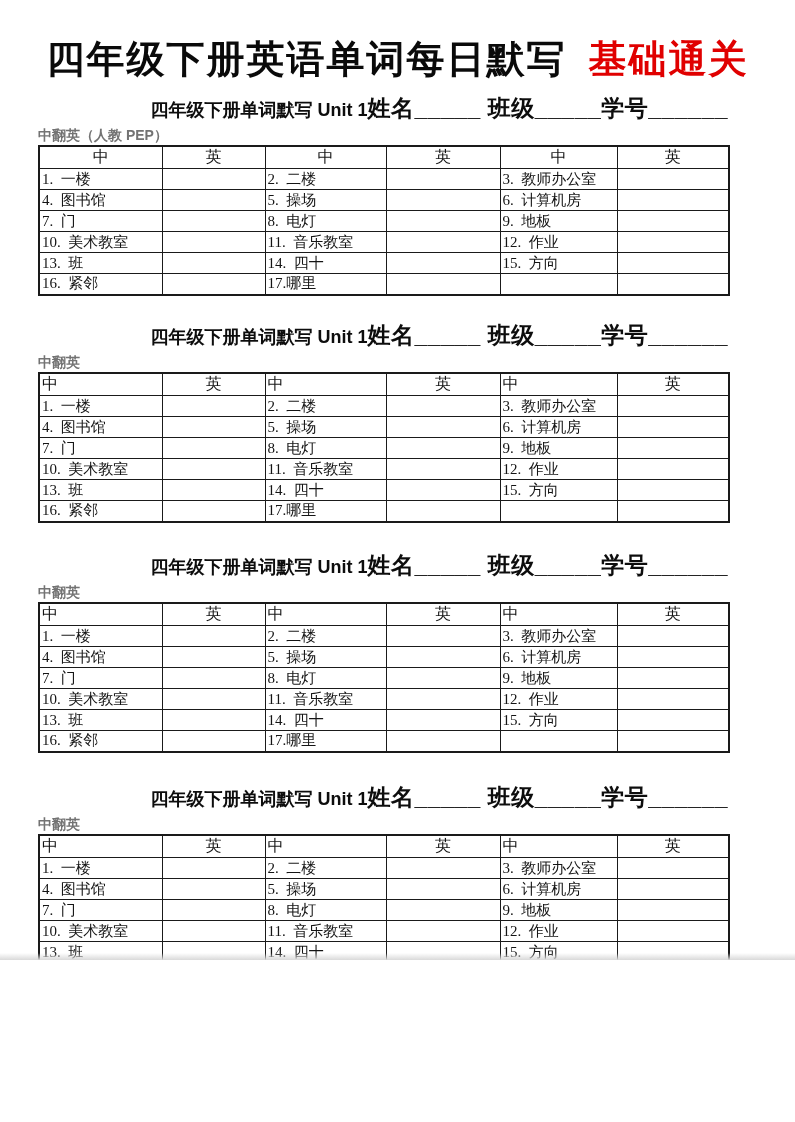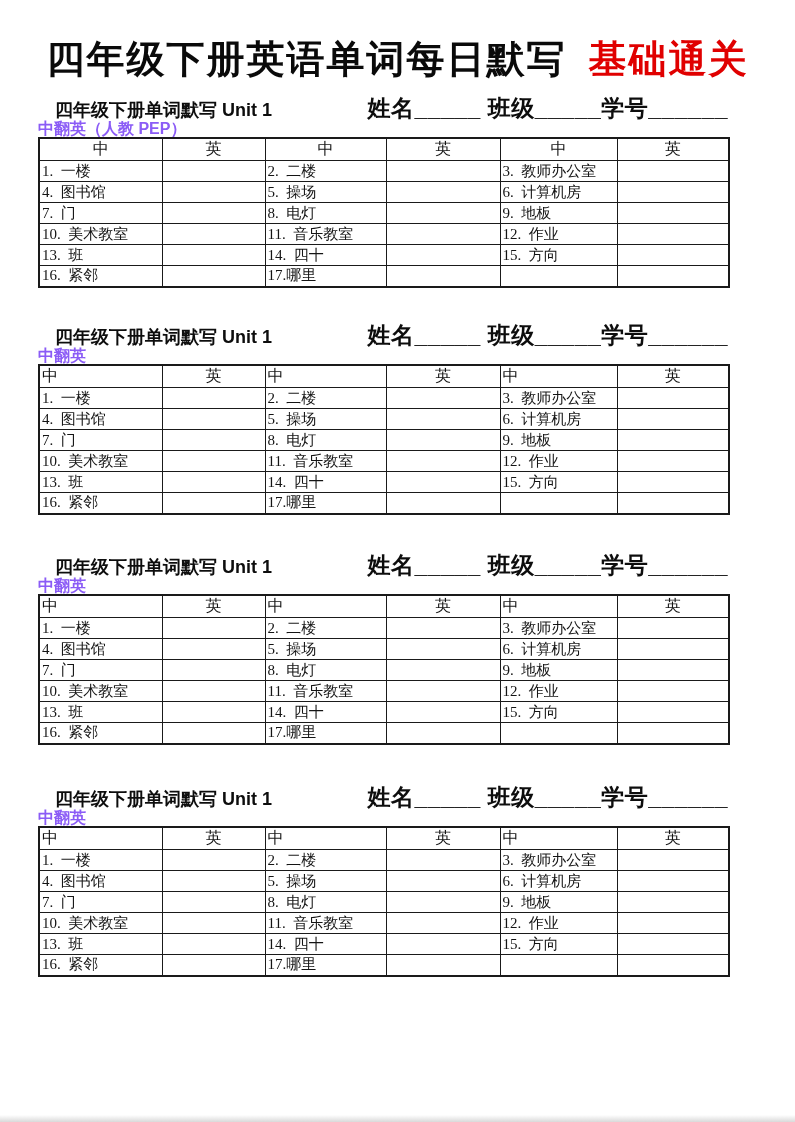--- a/index.html
+++ b/index.html
@@ -1,44 +1,44 @@
 <!DOCTYPE html>
 <html><head>
 <meta charset="utf-8">
 <style>
   * { margin:0; padding:0; box-sizing:border-box; }
   html, body { background:#ffffff; }
   .page {
     position:relative;
-    width:795px; height:1122px;
+    width:795px; height:960px;
     background:#ffffff;
     overflow:hidden;
     color:#111;
   }
   .main-title {
     position:absolute; top:34px; left:0; width:100%;
     text-align:center; white-space:nowrap;
     font-family:"Liberation Sans","DejaVu Sans",sans-serif;
     font-weight:900; font-size:38px; letter-spacing:2px;
     color:#0a0a0a;
   }
   .title-red { margin-left:22px; font-weight:900; }
   .sheet { position:absolute; left:38px; width:690px; }
   .sheet-head {
-    display:flex; justify-content:space-between; align-items:baseline;
+    display:flex; justify-content:flex-end; align-items:baseline;
     height:24px;
     font-family:"Liberation Sans","DejaVu Sans",sans-serif;
     font-weight:bold; color:#0d0d0d;
   }
   .sheet-title { font-size:18px; padding-left:17px; white-space:nowrap; }
   .student-fields { font-size:23px; white-space:nowrap; letter-spacing:0.5px; }
   .mode-label {
-    margin-top:2px; height:17px;
+    margin-top:10px; height:17px;
     font-family:"Liberation Sans","DejaVu Sans",sans-serif;
-    font-weight:bold; font-size:16px; color:#8b5cf6;
+    font-weight:bold; font-size:14px; color:#737373;
   }
   table.word-table {
     margin-top:1px;
     width:690px; table-layout:fixed; border-collapse:collapse;
     font-family:"Liberation Serif","DejaVu Serif",serif;
     font-size:15px; color:#141414;
     border:2px solid #1a1a1a;
   }
   .word-table th, .word-table td {
     border:1.5px solid #1a1a1a;

